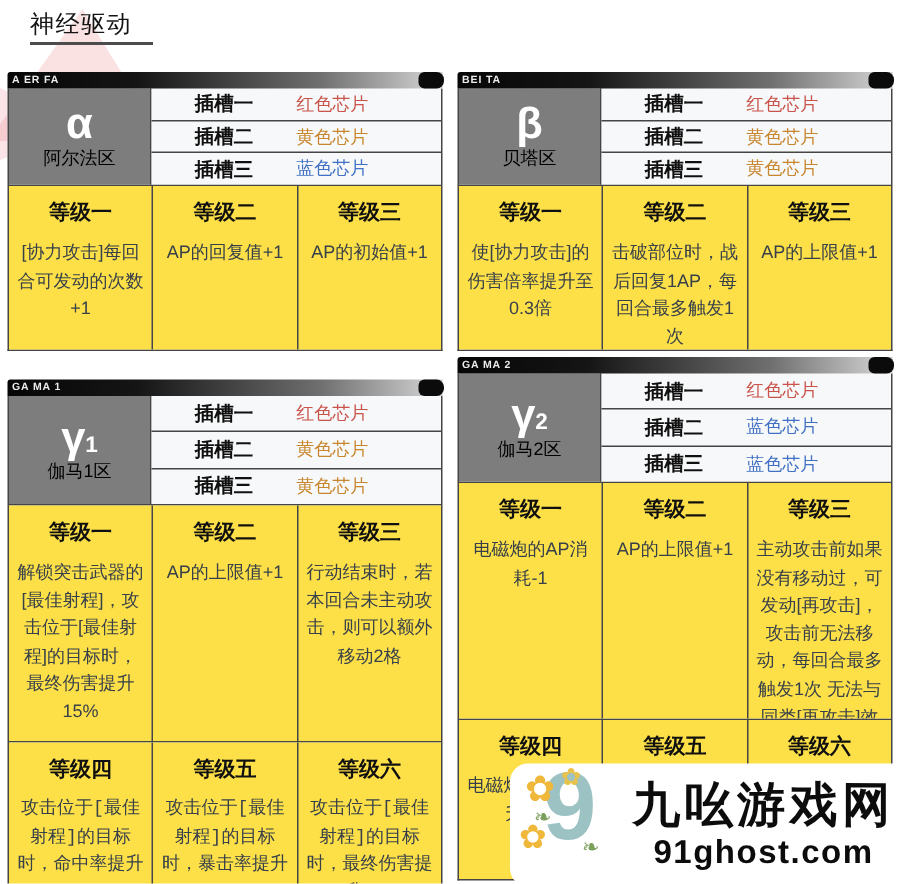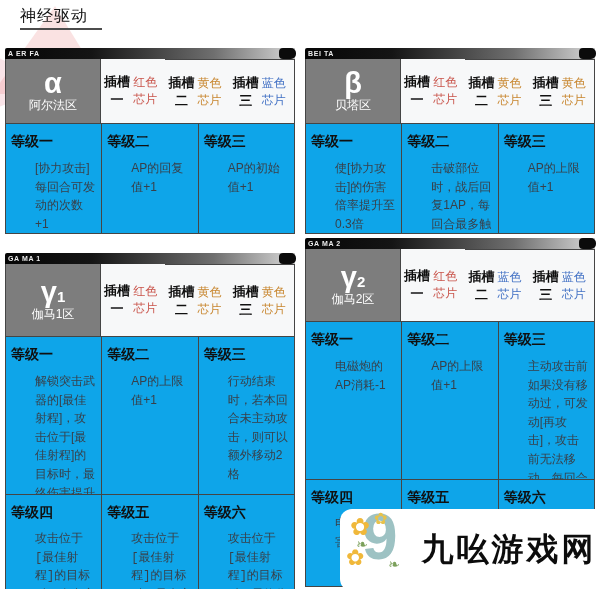--- a/index.html
+++ b/index.html
@@ -34,35 +34,35 @@
     background:#0b0b0b; border-radius:4px 5px 5px 4px; }
 
   .tbl { border:1px solid #454545; border-top:none; background:#fff; }
   .top { display:flex; }
   .h-top1 { height:64px; }
   .h-top2 { height:72px; }
   .zonecell { width:95px; background:#7d7d7d; border-right:1px solid #454545;
     display:flex; flex-direction:column; align-items:center; justify-content:center; gap:1px; }
   .zicon { color:#fff; font-weight:bold; font-size:29px; line-height:1; }
   .zicon .sub { font-size:15px; vertical-align:baseline; }
-  .zname { color:#ffffff; font-size:12px; line-height:1; padding-bottom:2px; }
-  .slots { flex:1; display:flex; flex-direction:row; }
+  .zname { color:#000000; font-size:12px; line-height:1; padding-bottom:2px; }
+  .slots { flex:1; display:flex; flex-direction:column; }
   .slotrow { flex:1; display:flex; align-items:center; background:#f7f8f9; }
   .slotrow + .slotrow { border-top:1px solid #454545; }
   .slabel { width:50%; text-align:center; font-size:13px; font-weight:bold; color:#101010; }
   .schip  { width:50%; text-align:left; font-size:12px; }
 
   .lvrow { display:flex; border-top:1px solid #454545; }
   .lv-a { height:110px; }
   .lv-b { height:158px; }
   .lv-c { height:107px;font-family:Liberation Mono, monospace; }
-  .lvcell { flex:1; background:#0ea5e9; padding:9px 5px 4px; overflow:hidden; }
+  .lvcell { flex:1; background:#fde047; padding:9px 5px 4px; text-align:center; overflow:hidden; }
   .lvcell + .lvcell { border-left:1px solid #454545; }
   .lvtitle { font-size:14px; font-weight:bold; color:#101010; margin-bottom:8px; }
-  .lvdesc { font-size:12px; color:#38404a; line-height:1.55;margin-left:24px; }
+  .lvdesc { font-size:12px; color:#38404a; line-height:1.55; }
 
   
   .wm { position:absolute; left:340px; top:509px; width:268px; height:82px;
     background:#ffffff; border-radius:12px; display:flex; align-items:center;
     z-index:6; padding:4px 6px 4px 8px; }
   .wm-logo { position:relative; width:70px; height:74px; flex:none; }
   .wm-nine { position:absolute; left:14px; top:-8px; font-size:64px; font-weight:bold;
     color:#9dc2c3; line-height:1; }
   .flower { position:absolute; color:#f0b83a; line-height:1; }
   .flower.f1 { left:2px;  top:2px;  font-size:24px; }
@@ -289,14 +289,15 @@
   <div class="wm-logo">
     <span class="wm-nine">9</span>
     <span class="flower f1">✿</span>
     <span class="flower f2">✿</span>
     <span class="flower f3">✿</span>
     <span class="leaf l1">❧</span>
     <span class="leaf l2">❧</span>
   </div>
   <div class="wm-text">
     <div class="wm-name">九吆游戏网</div>
+    <div class="wm-url">91ghost.com</div>
   </div>
 </div>
 
 </body></html>

